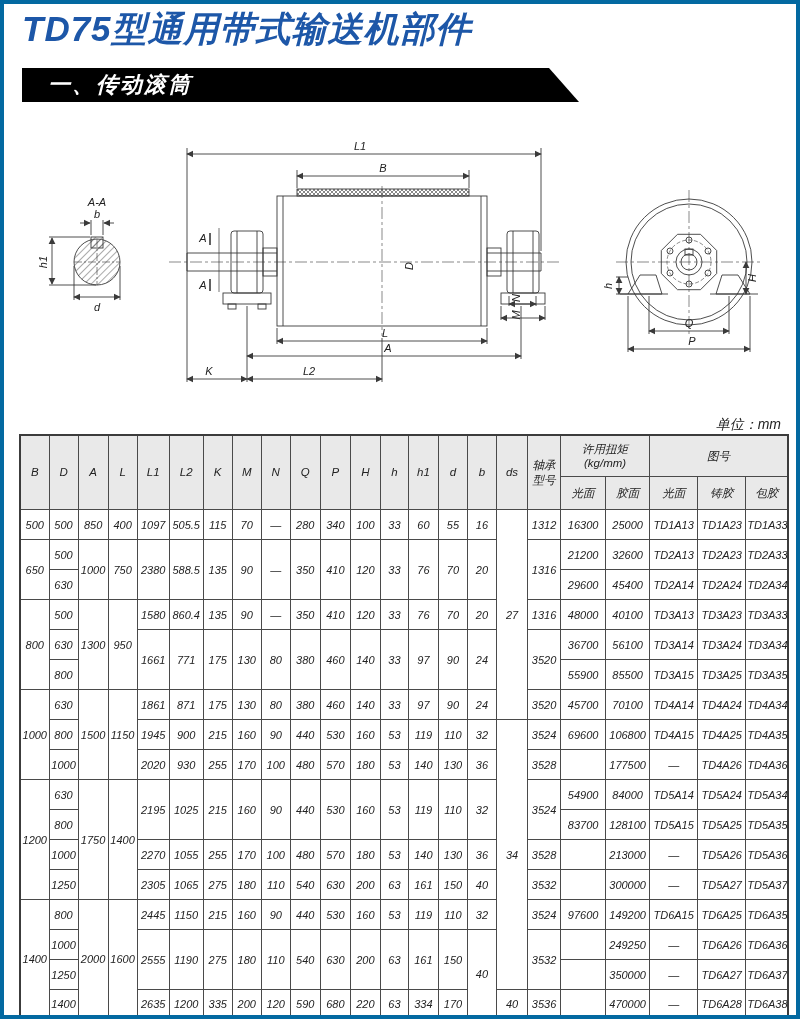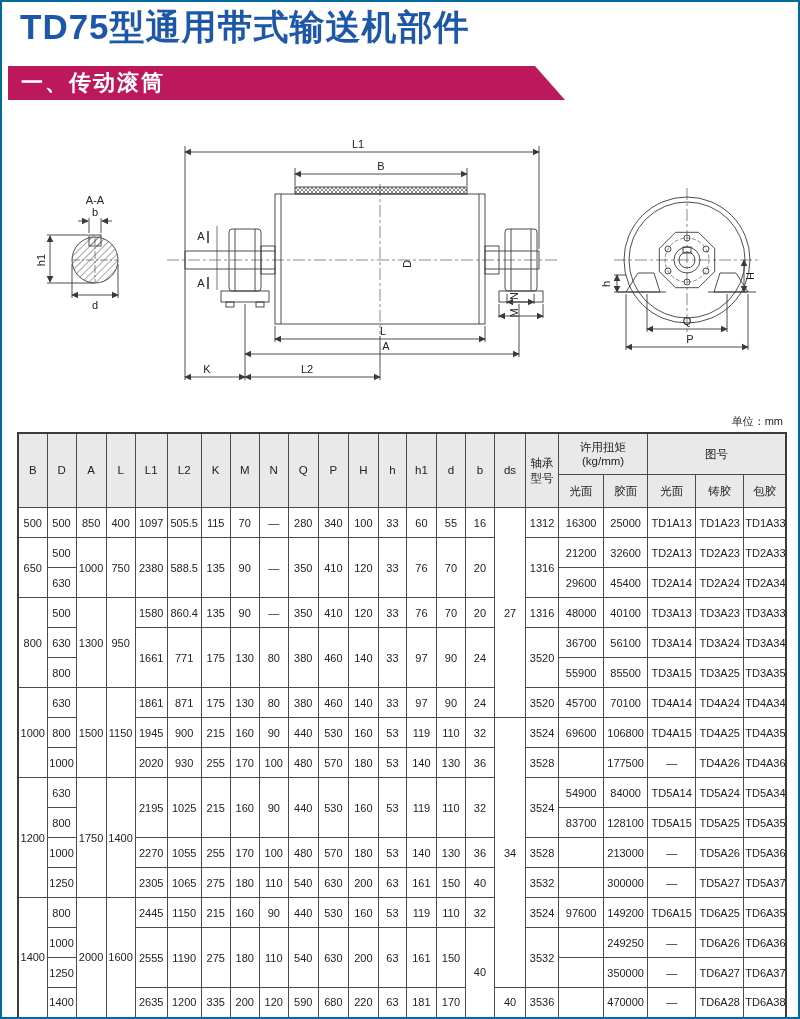--- a/index.html
+++ b/index.html
@@ -1,26 +1,26 @@
 <!DOCTYPE html>
 <html><head>
 <meta charset="utf-8">
 <style>
   html,body{margin:0;padding:0;background:#fff;}
   .page{position:relative;width:800px;height:1019px;background:#fff;overflow:hidden;
-        border:2px solid #0369a1;box-sizing:border-box;
-        font-family:"Liberation Sans","DejaVu Sans",sans-serif;color:#333;}
+        border:4px solid #0369a1;box-sizing:border-box;
+        font-family:"Liberation Sans","DejaVu Sans",sans-serif;color:#333;font-style:italic;}
   .title{position:absolute;left:18px;top:2px;font-size:35px;font-weight:bold;
          color:#1d57a8;letter-spacing:1px;white-space:nowrap;}
-  .banner{position:absolute;left:6px;top:64px;width:557px;height:34px;background:#be185d;
-          clip-path:polygon(0 0,527px 0,557px 100%,0 100%);}
+  .banner{position:absolute;left:18px;top:64px;width:557px;height:34px;background:#000000;
+          clip-path:polygon(0 0,527px 0,557px 100%,0 100%);padding-left:13px;}
   .banner span{display:block;color:#fff;font-size:22px;font-weight:bold;
                line-height:34px;padding-left:13px;letter-spacing:2px;}
   .drawing{position:absolute;left:0;top:112px;}
-  .unit-note{position:absolute;right:15px;top:412px;font-size:11px;color:#222;}
+  .unit-note{position:absolute;right:15px;top:412px;font-size:14px;color:#222;}
   .spec{position:absolute;left:15px;top:430px;border-collapse:collapse;table-layout:fixed;
         width:770px;font-size:11px;color:#222;}
   .spec th,.spec td{border:1px solid #4a4a4a;text-align:center;vertical-align:middle;
         padding:0 1px;overflow:hidden;}
   .spec{border:2px solid #3c3c3c;}
   .spec thead th{background:#e9e9e9;font-weight:normal;font-size:11.5px;line-height:1.25;}
   .spec thead tr.t1 th{height:40px;}
   .spec thead tr.t2 th{height:32px;}
   .spec tbody tr{height:30px;}
   svg text{font-family:"Liberation Sans","DejaVu Sans",sans-serif;font-size:11px;fill:#222;}
@@ -545,21 +545,21 @@
           <td>1400</td>
           <td>2635</td>
           <td>1200</td>
           <td>335</td>
           <td>200</td>
           <td>120</td>
           <td>590</td>
           <td>680</td>
           <td>220</td>
           <td>63</td>
-          <td>181</td>
+          <td>334</td>
           <td>170</td>
           <td>40</td>
           <td>3536</td>
           <td></td>
           <td>470000</td>
           <td>—</td>
           <td>TD6A28</td>
           <td>TD6A38</td>
         </tr>
       </tbody>

